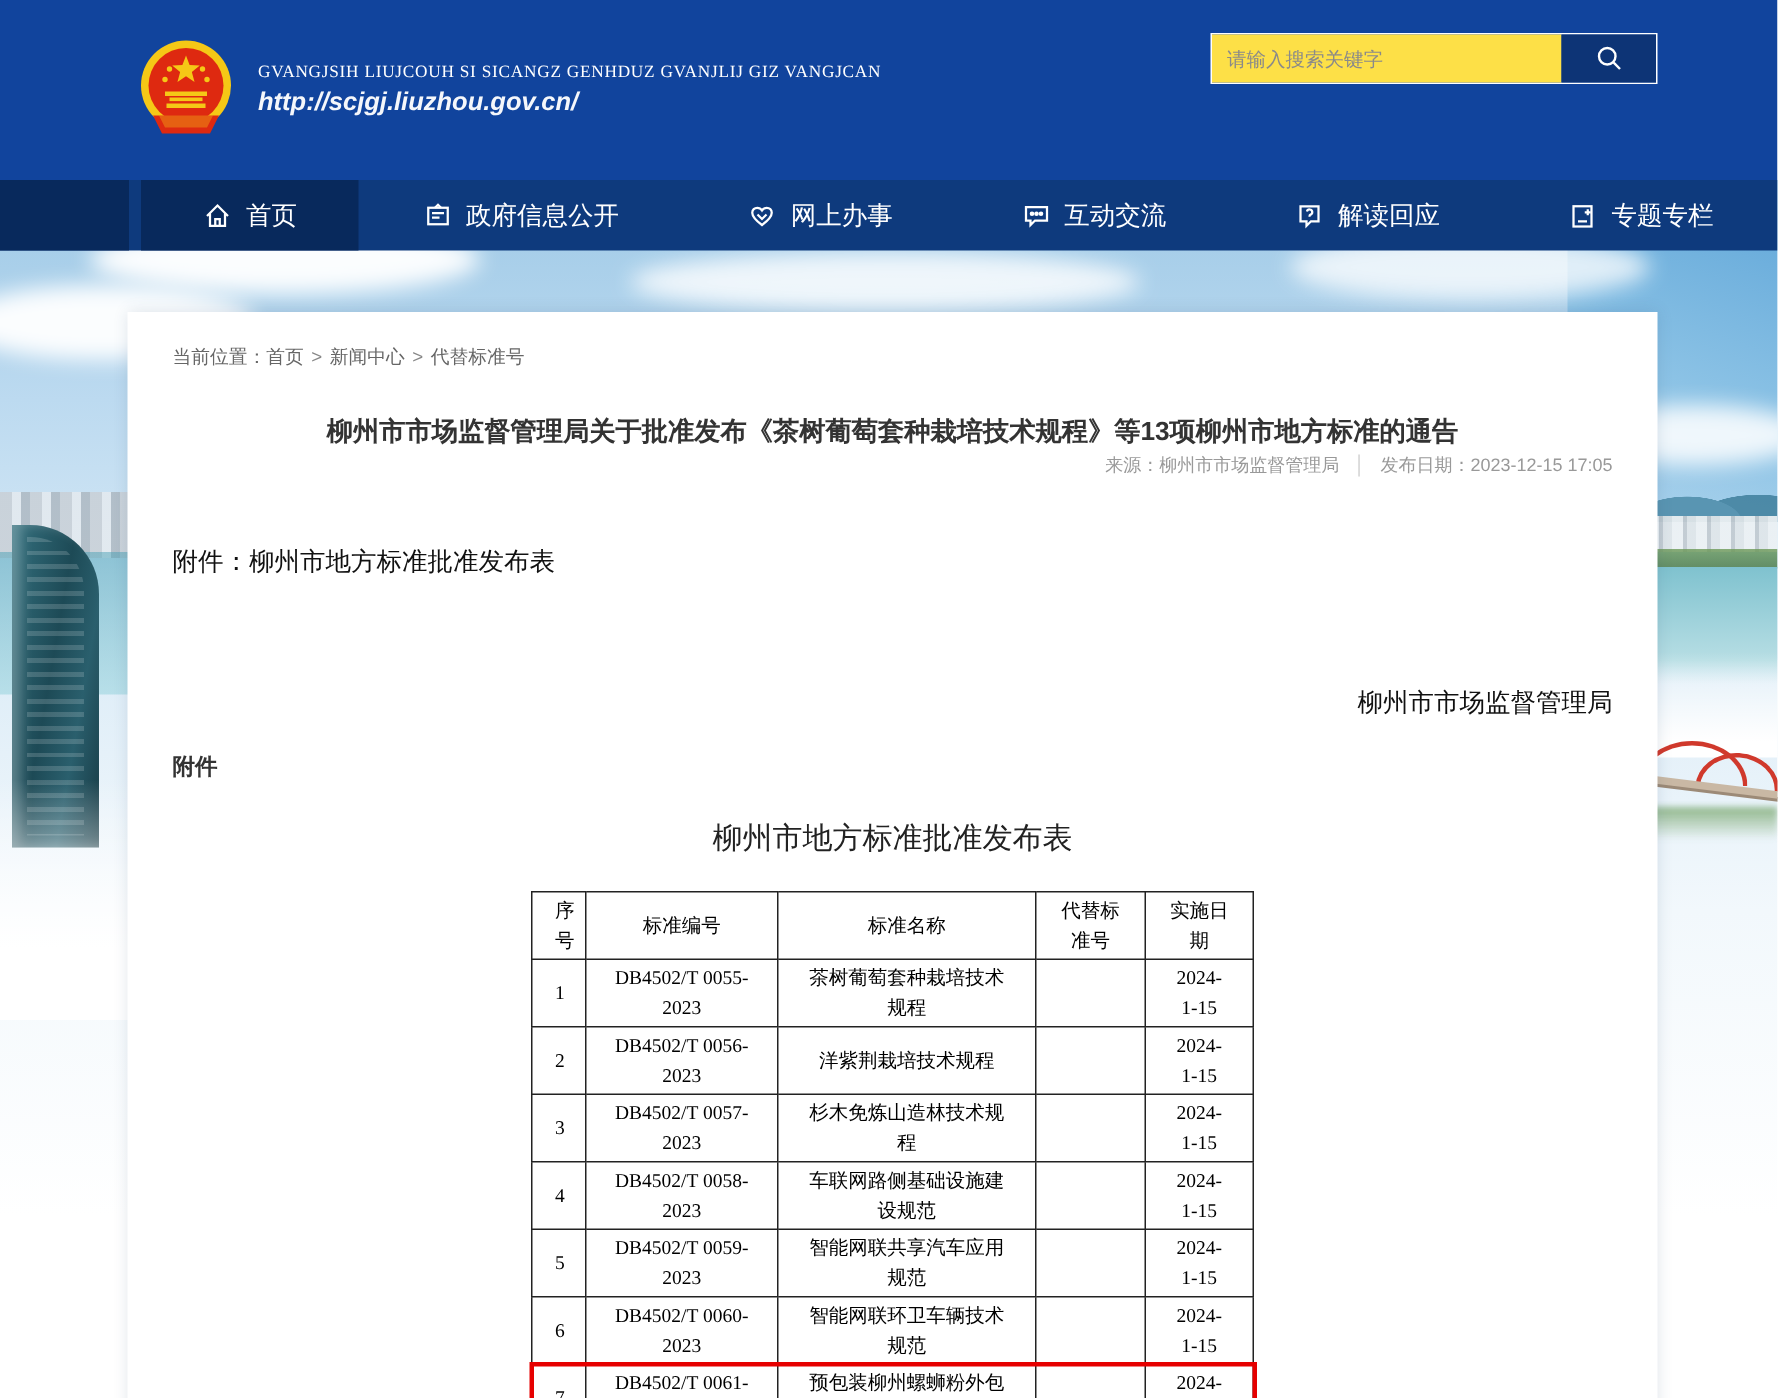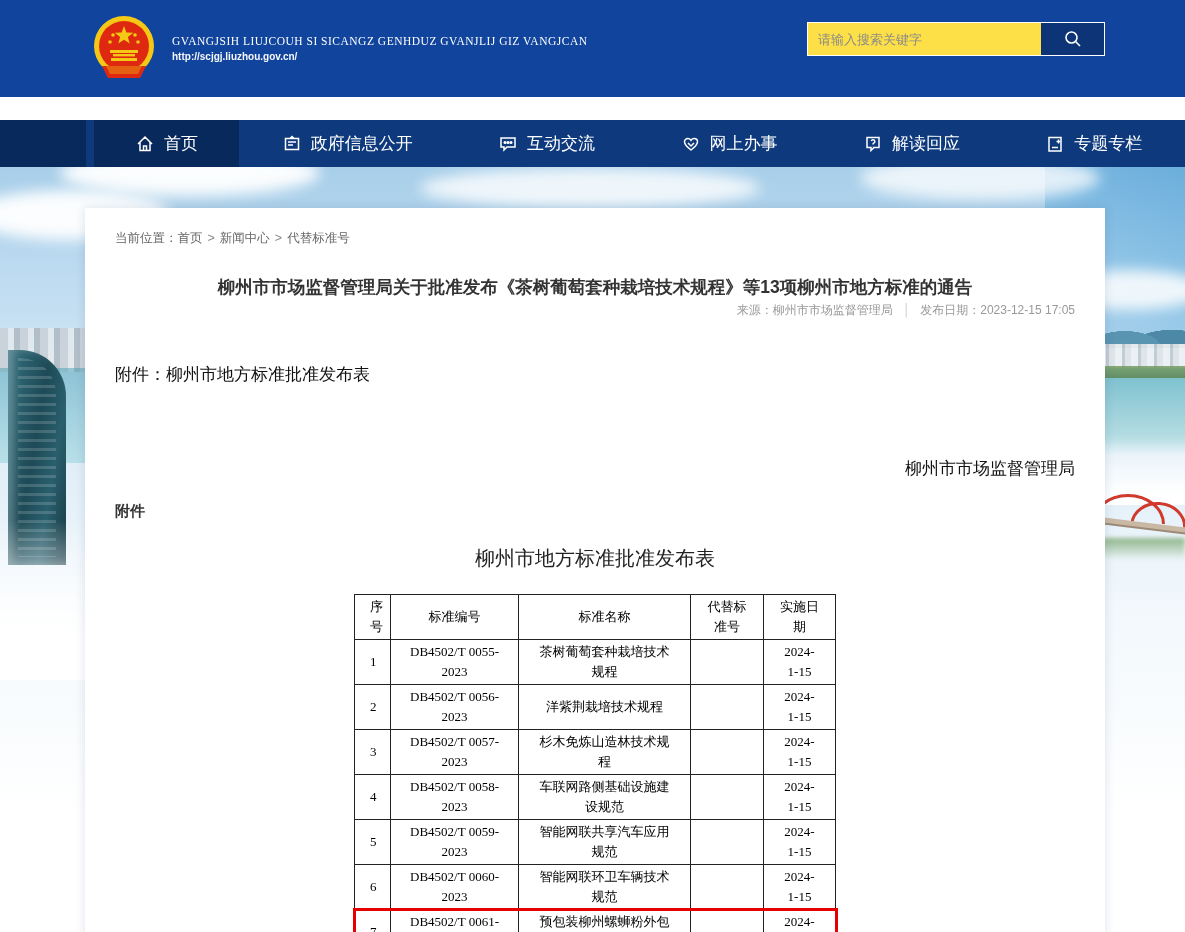--- a/index.html
+++ b/index.html
@@ -45,27 +45,27 @@
   .bridge { position:absolute; right:-6px; top:372px; width:100px; height:54px; }
   .arc { position:absolute; border:3px solid #d0392c; border-bottom:none; border-radius:50% 50% 0 0/100% 100% 0 0; }
   .arc1 { left:0; top:2px; width:74px; height:30px; }
   .arc2 { left:40px; top:10px; width:56px; height:24px; transform:rotate(4deg); }
   .deck { position:absolute; left:-2px; top:30px; width:104px; height:5px; background:#c9b8a4;
           transform:rotate(7deg); box-shadow:0 2px 0 #9c8a77; }
   .r-green2 { position:absolute; right:0; top:418px; width:86px; height:22px; opacity:.7; filter:blur(2px);
         background:linear-gradient(180deg,#6a9c5a,rgba(255,255,255,0)); }
 
   
-  .site-header { position:absolute; left:0; top:0; width:1185px; height:97px; z-index:3;
+  .site-header { position:absolute; left:0; top:0; width:1185px; height:120px; z-index:3;
         background:#11449d; display:flex; align-items:center; }
   .emblem { margin-left:92px; flex:0 0 auto; }
   .masthead { margin-left:16px; color:#fff; }
   .zhuang { font-family:"Liberation Serif","DejaVu Serif",serif; font-size:11.5px; letter-spacing:.5px; }
   .site-title { font-size:28px; font-weight:bold; letter-spacing:1px; margin-top:3px; }
-  .site-url { font-size:10px; margin-top:4px; font-weight:bold; opacity:.96; }
+  .site-url { font-size:17px; margin-top:4px; font-weight:bold; opacity:.96;font-style:italic; }
   .search-box { position:absolute; right:80px; top:22px; height:34px; display:flex;
         border:1px solid #fff; }
   .search-input { width:233px; height:32px; border:none; outline:none; background:#fde047;
         padding:0 10px; font-size:13px; color:#333; }
   .search-input::placeholder { color:#8a8a8a; }
   .search-btn { width:63px; height:32px; background:#0d3476; border:none; display:flex;
         align-items:center; justify-content:center; cursor:pointer; }
 
   
   .main-nav { position:absolute; left:0; top:120px; width:1185px; height:47px; z-index:3;
@@ -179,36 +179,36 @@
           <path d="M8 4.5 L10 2.5 L12 4.5"></path>
           <rect x="3.5" y="4.5" width="13" height="11"></rect>
           <path d="M6 8 h8 M6 11 h5"></path>
         </svg>
       </span>
     <span class="nav-label">政府信息公开</span>
   </div>
     <div class="nav-item">
     <span class="nav-icon">
         <svg viewBox="0 0 20 20">
+          <path d="M10 16 C6 13 3.5 10.5 3.5 7.8 C3.5 5.9 5 4.5 6.8 4.5 C8.1 4.5 9.3 5.2 10 6.3 C10.7 5.2 11.9 4.5 13.2 4.5 C15 4.5 16.5 5.9 16.5 7.8 C16.5 10.5 14 13 10 16 Z"></path>
+          <path d="M7 9 l3 3 3-3"></path>
+        </svg>
+      </span>
+    <span class="nav-label">网上办事</span>
+  </div>
+    <div class="nav-item">
+    <span class="nav-icon">
+        <svg viewBox="0 0 20 20">
           <path d="M3 4 h14 v9 h-8 l-3 3 v-3 h-3 z"></path>
           <circle cx="7" cy="8.5" r=".8" fill="#fff"></circle>
           <circle cx="10" cy="8.5" r=".8" fill="#fff"></circle>
           <circle cx="13" cy="8.5" r=".8" fill="#fff"></circle>
         </svg>
       </span>
     <span class="nav-label">互动交流</span>
-  </div>
-    <div class="nav-item">
-    <span class="nav-icon">
-        <svg viewBox="0 0 20 20">
-          <path d="M10 16 C6 13 3.5 10.5 3.5 7.8 C3.5 5.9 5 4.5 6.8 4.5 C8.1 4.5 9.3 5.2 10 6.3 C10.7 5.2 11.9 4.5 13.2 4.5 C15 4.5 16.5 5.9 16.5 7.8 C16.5 10.5 14 13 10 16 Z"></path>
-          <path d="M7 9 l3 3 3-3"></path>
-        </svg>
-      </span>
-    <span class="nav-label">网上办事</span>
   </div>
     <div class="nav-item">
     <span class="nav-icon">
         <svg viewBox="0 0 20 20">
           <path d="M4 3.5 h12 v10 h-5 l-3 3 v-3 h-4 z"></path>
           <path d="M8.3 7 a1.8 1.8 0 1 1 2.2 2.2 c-.5.3-.5.8-.5 1.3 M10 12.3 v.1"></path>
         </svg>
       </span>
     <span class="nav-label">解读回应</span>
   </div>

